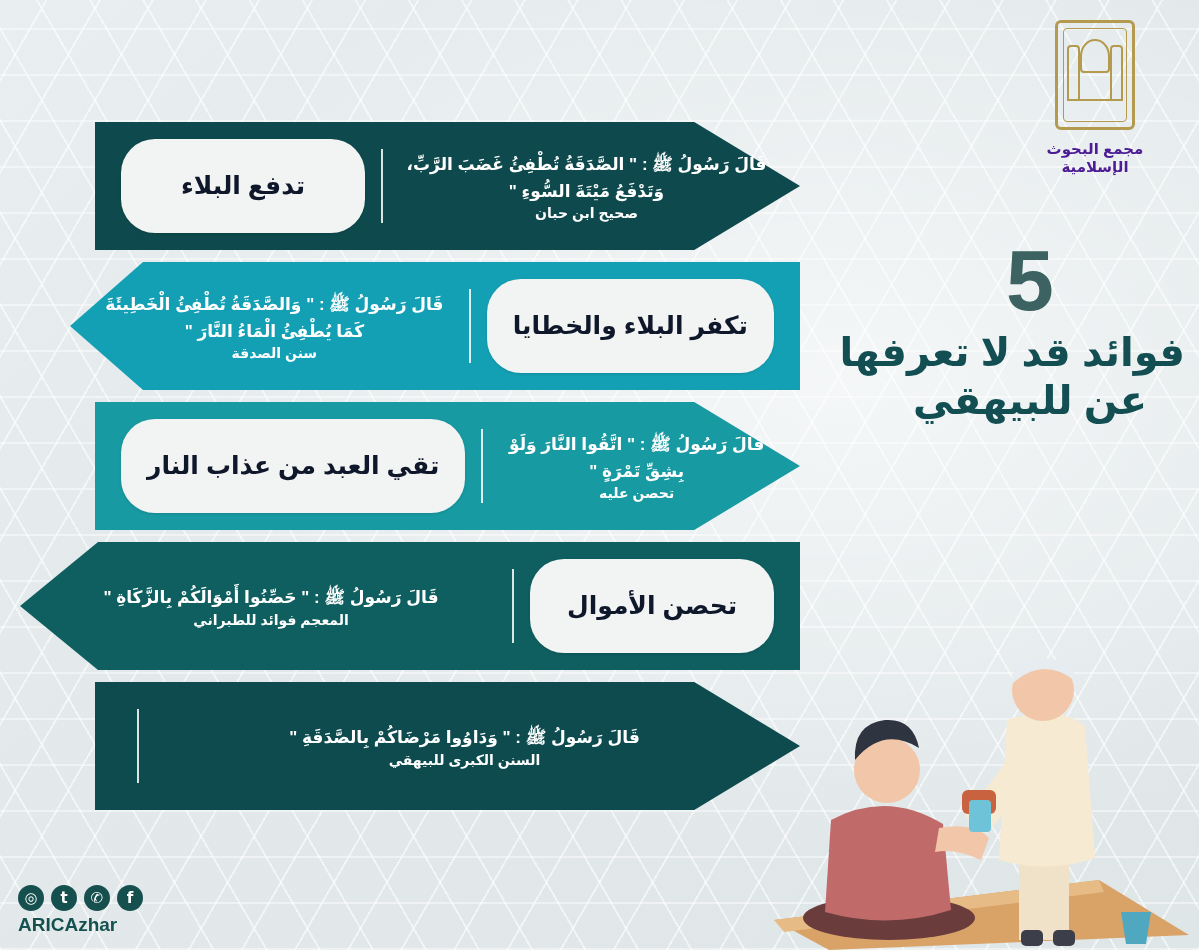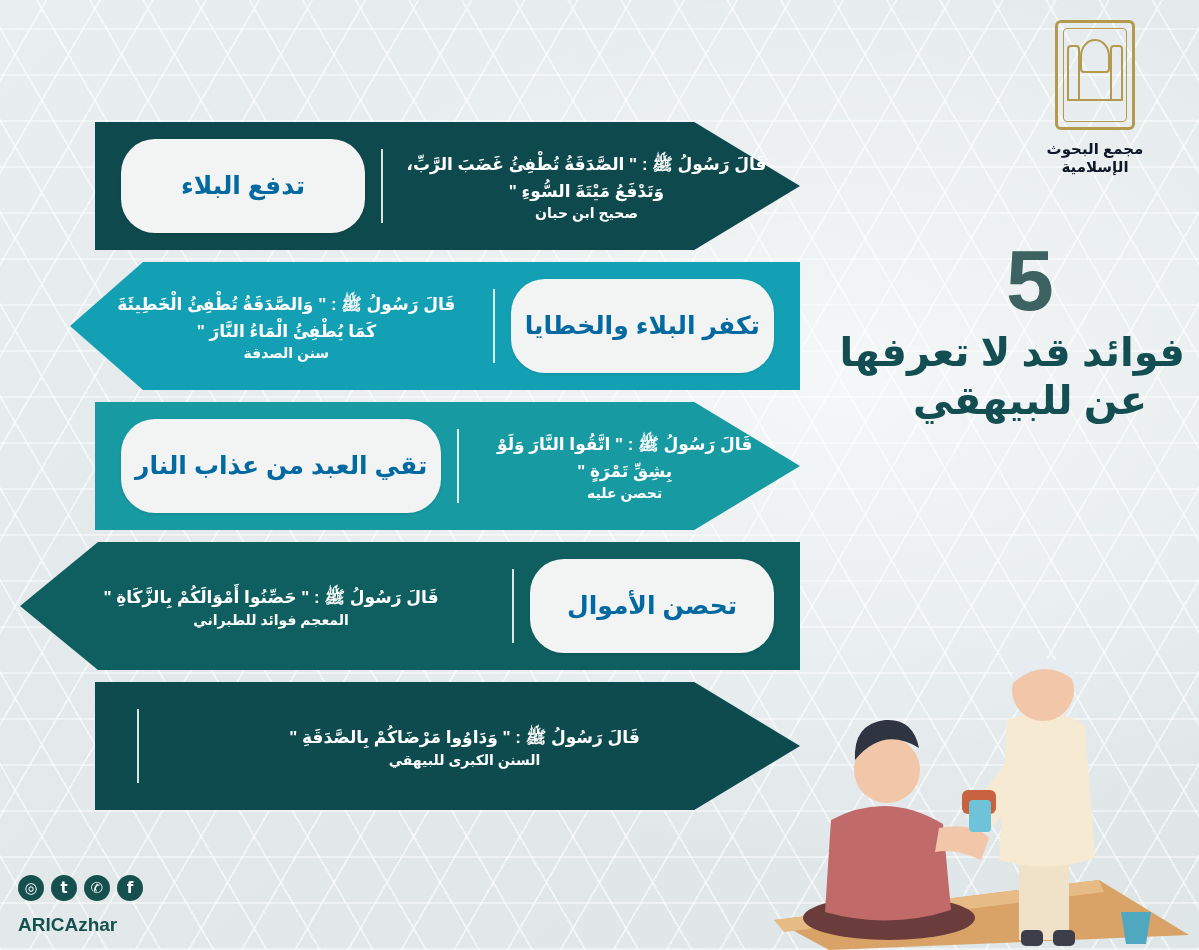--- a/index.html
+++ b/index.html
@@ -46,21 +46,21 @@
   }
   .logo .min{
     position:absolute;top:22px;width:9px;height:52px;border:2px solid #b49a4e;border-radius:4px 4px 0 0;
   }
   .logo .min.l{left:9px;}
   .logo .min.r{right:9px;}
   .logo .base{
     position:absolute;bottom:10px;left:10px;right:10px;height:16px;border-top:2px solid #b49a4e;
   }
   .logo-text{
-    margin-top:10px;color:#0f172a;font-size:15px;font-weight:bold;letter-spacing:1px;
+    margin-top:10px;color:#4c1d95;font-size:15px;font-weight:bold;letter-spacing:1px;
   }
 
   
   .headline{
     position:absolute;right:14px;top:240px;width:310px;z-index:5;text-align:center;
   }
   .big-num{
     font-size:86px;font-weight:bold;color:#3c6361;line-height:.95;margin-bottom:6px;
   }
   .head-l1,.head-l2{
@@ -83,22 +83,22 @@
     clip-path:polygon(100% 0, 10% 0, 0 50%, 10% 100%, 100% 100%);
   }
   .arrow .inner{
     position:relative;display:flex;align-items:center;width:100%;height:100%;
     padding:0 26px;box-sizing:border-box;
   }
   .pill{
     background:#f2f4f4;border-radius:34px;
     min-width:244px;height:94px;
     display:flex;align-items:center;justify-content:center;
-    text-align:center;color:#0369a1;font-weight:bold;font-size:25px;
-    line-height:1.25;padding:0 14px;box-sizing:border-box;
+    text-align:center;color:#0f172a;font-weight:bold;font-size:25px;
+    line-height:1.25;padding:0 26px;box-sizing:border-box;
     box-shadow:0 1px 3px rgba(0,0,0,.12);
     flex:0 0 auto;
   }
   .divider{
     width:2px;height:74px;background:rgba(255,255,255,.85);margin:0 16px;flex:0 0 auto;
   }
   .hadith{
     flex:1 1 auto;color:#ffffff;text-align:center;padding:0 6px;
   }
   .hadith .txt{
@@ -133,21 +133,21 @@
   .sicon{
     width:26px;height:26px;border-radius:50%;
     display:flex;align-items:center;justify-content:center;
     color:#fff;font-size:15px;font-weight:bold;font-family:"DejaVu Sans",sans-serif;
   }
   .s-fb{background:#15504f;}
   .s-wa{background:#15504f;}
   .s-tw{background:#15504f;}
   .s-ig{background:#15504f;}
   .handle{
-    margin-top:13px;color:#14514f;font-weight:bold;font-size:19px;
+    margin-top:3px;color:#14514f;font-weight:bold;font-size:19px;
     font-family:"Liberation Sans",sans-serif;direction:ltr;text-align:left;
   }
 </style>
 </head>
 <body>
 
 <div class="bg"></div>
 <div class="bg-soft"></div>
 
 <div class="logo">

